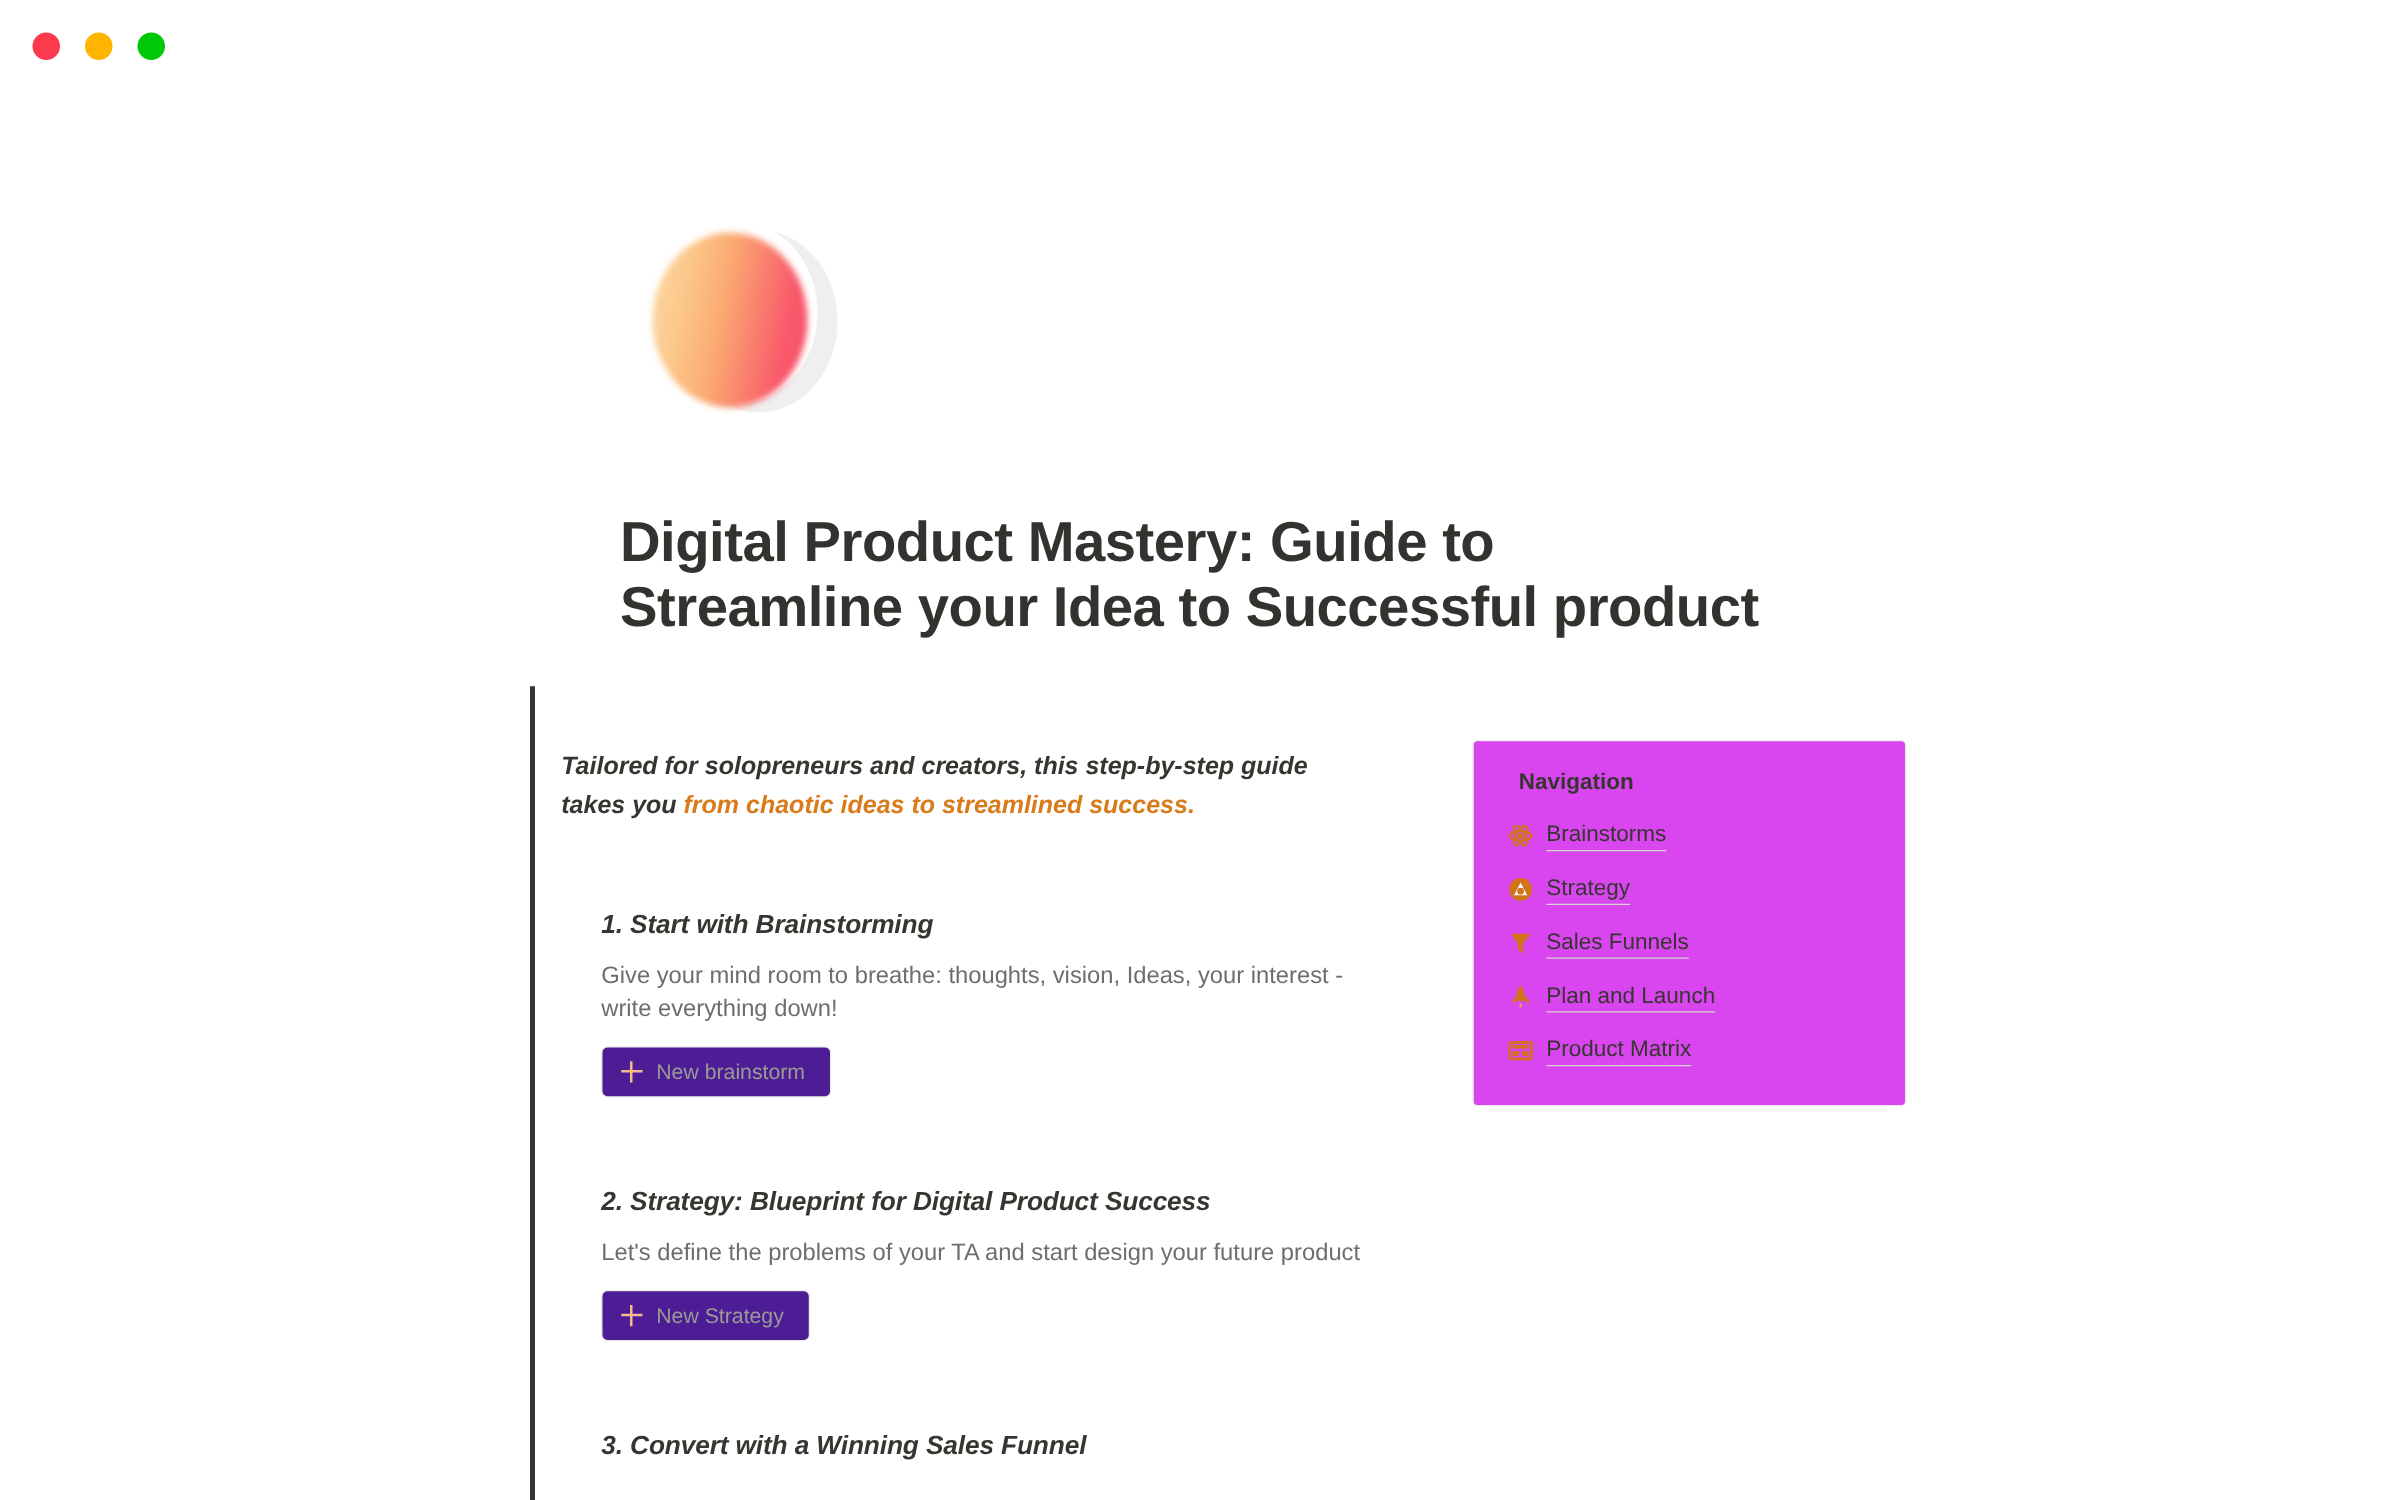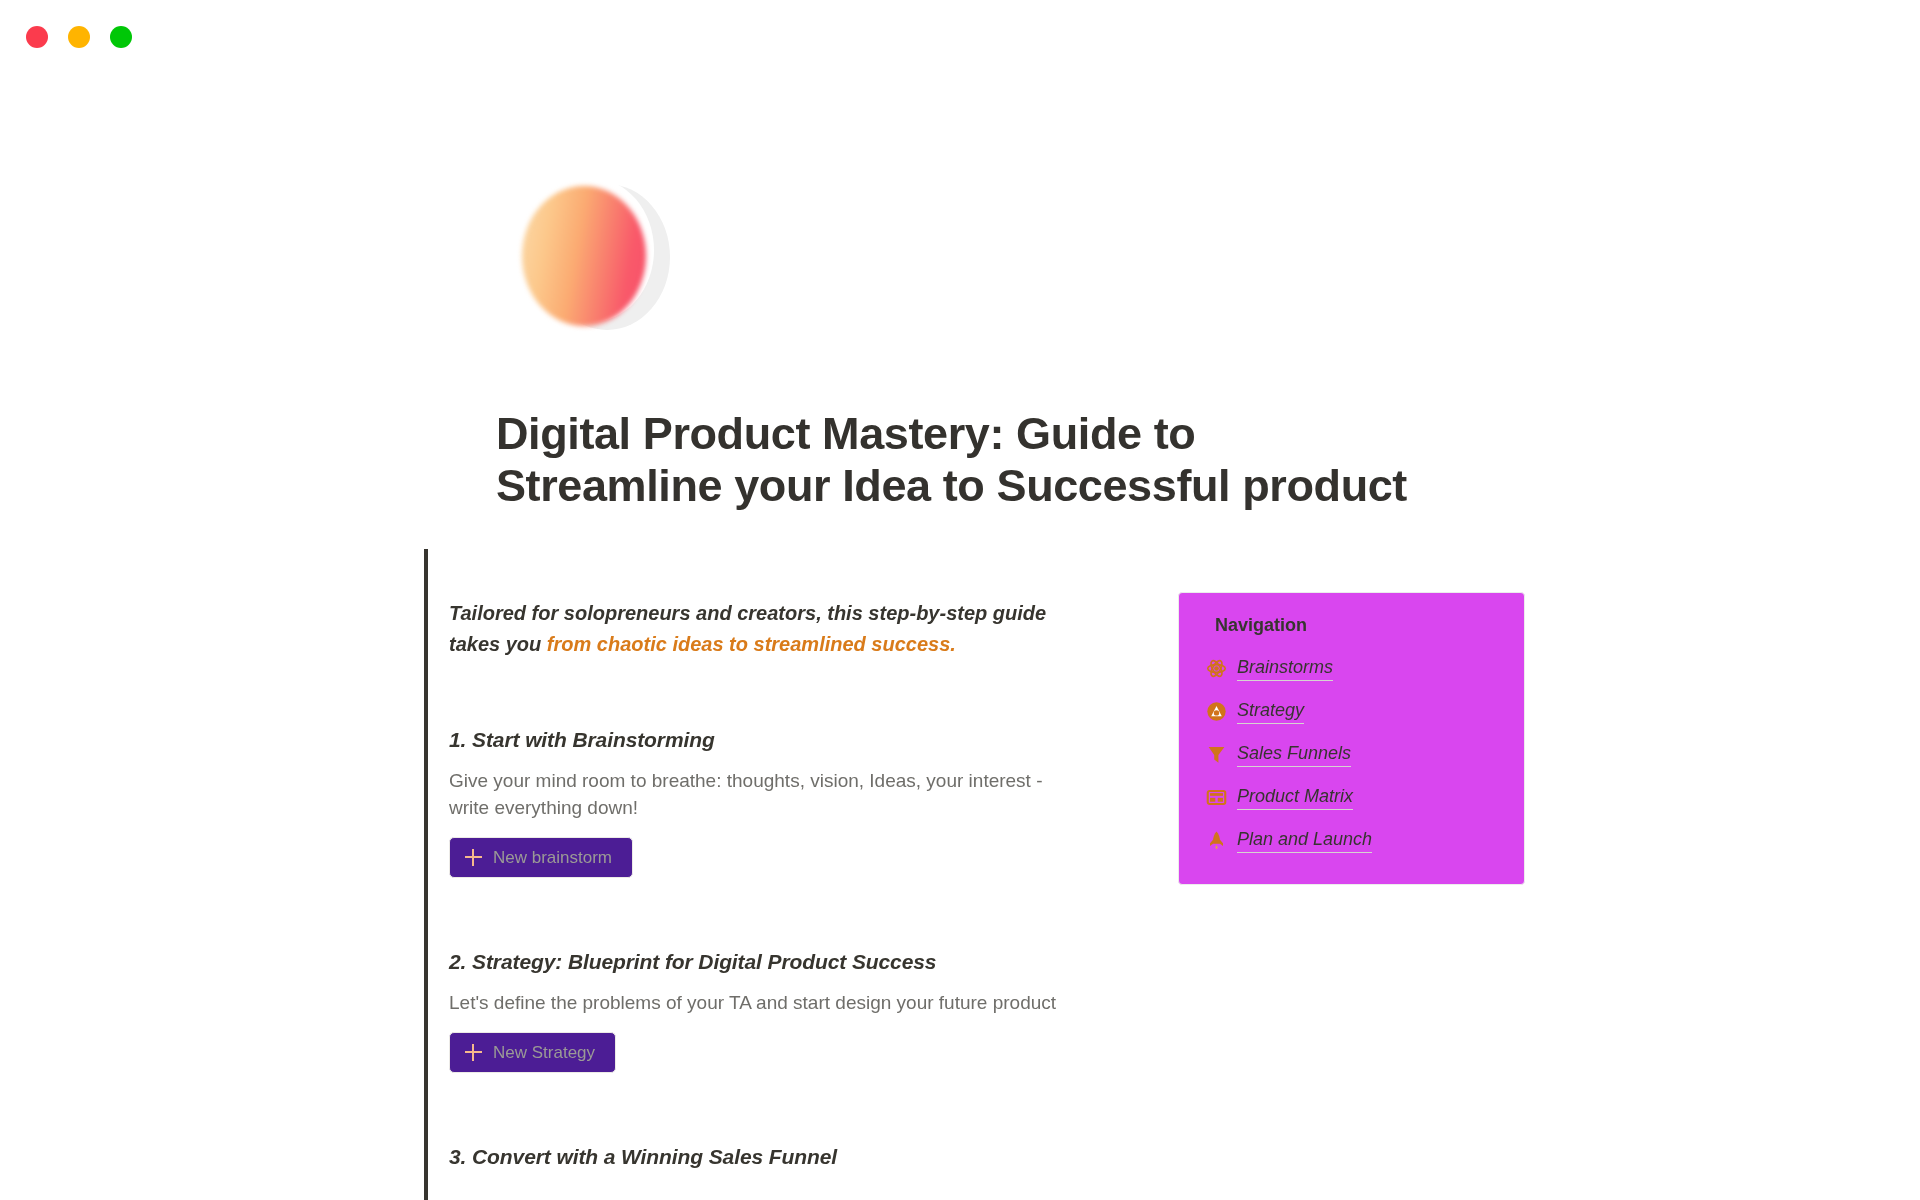--- a/index.html
+++ b/index.html
@@ -116,21 +116,21 @@
   .intro {
     font-size: 20px;
     line-height: 31px;
     font-weight: 700;
     font-style: italic;
     color: #37352f;
     width: 640px;
   }
   .intro .accent { color: #d97b1a; }
 
-  .section { margin-top: 0; }
+  .section { margin-top: 0; margin-left: 32px; }
   .section-gap-1 { margin-top: 66px; }
   .section-gap-2 { margin-top: 70px; }
   .section-gap-3 { margin-top: 70px; }
 
   .section-heading {
     font-size: 21px;
     line-height: 28px;
     font-weight: 700;
     font-style: italic;
     color: #37352f;
@@ -198,21 +198,20 @@
     color: #37352f;
     margin-left: 10px;
     margin-bottom: 11px;
   }
   .nav-item {
     display: flex;
     align-items: center;
     gap: 10px;
     height: 43px;
     cursor: pointer;
-    font-style: italic;
   }
   .nav-icon {
     width: 22px;
     height: 22px;
     flex: 0 0 22px;
     display: flex;
     align-items: center;
     justify-content: center;
   }
   .nav-icon svg { display: block; }
@@ -304,36 +303,36 @@
         <svg width="21" height="21" viewBox="0 0 24 24">
           <path d="M3 3.5 H21 L14.2 12.6 V21.5 L9.4 17.6 V12.6 Z" fill="#d1741a"></path>
         </svg>
       </span>
       <span class="nav-label">Sales Funnels</span>
     </div>
 
     <div class="nav-item">
       <span class="nav-icon">
         <svg width="21" height="21" viewBox="0 0 24 24">
+          <path d="M12 1.6 C14.7 4.6 16 8.6 16 12.6 V15.8 H8 V12.6 C8 8.6 9.3 4.6 12 1.6 Z" fill="#d1741a"></path>
+          <path d="M8 11 L4.6 15 L4.6 18.4 L8 15.8 Z" fill="#d1741a"></path>
+          <path d="M16 11 L19.4 15 L19.4 18.4 L16 15.8 Z" fill="#d1741a"></path>
+          <path d="M12 17.2 L13.5 20 L12 22.4 L10.5 20 Z" fill="#e69a52"></path>
+        </svg>
+      </span>
+      <span class="nav-label">Plan and Launch</span>
+    </div>
+
+    <div class="nav-item">
+      <span class="nav-icon">
+        <svg width="21" height="21" viewBox="0 0 24 24">
           <rect x="2" y="4.5" width="20" height="15" rx="2" fill="none" stroke="#d1741a" stroke-width="2.4"></rect>
           <rect x="4.6" y="7" width="14.8" height="3.1" fill="#d1741a"></rect>
           <rect x="4.6" y="12.4" width="6" height="4.4" fill="#d1741a"></rect>
           <rect x="13.4" y="12.4" width="6" height="4.4" fill="#d1741a"></rect>
         </svg>
       </span>
       <span class="nav-label">Product Matrix</span>
     </div>
 
-    <div class="nav-item">
-      <span class="nav-icon">
-        <svg width="21" height="21" viewBox="0 0 24 24">
-          <path d="M12 1.6 C14.7 4.6 16 8.6 16 12.6 V15.8 H8 V12.6 C8 8.6 9.3 4.6 12 1.6 Z" fill="#d1741a"></path>
-          <path d="M8 11 L4.6 15 L4.6 18.4 L8 15.8 Z" fill="#d1741a"></path>
-          <path d="M16 11 L19.4 15 L19.4 18.4 L16 15.8 Z" fill="#d1741a"></path>
-          <path d="M12 17.2 L13.5 20 L12 22.4 L10.5 20 Z" fill="#e69a52"></path>
-        </svg>
-      </span>
-      <span class="nav-label">Plan and Launch</span>
-    </div>
-
   </div>
 
 </div>
 
 </body></html>

